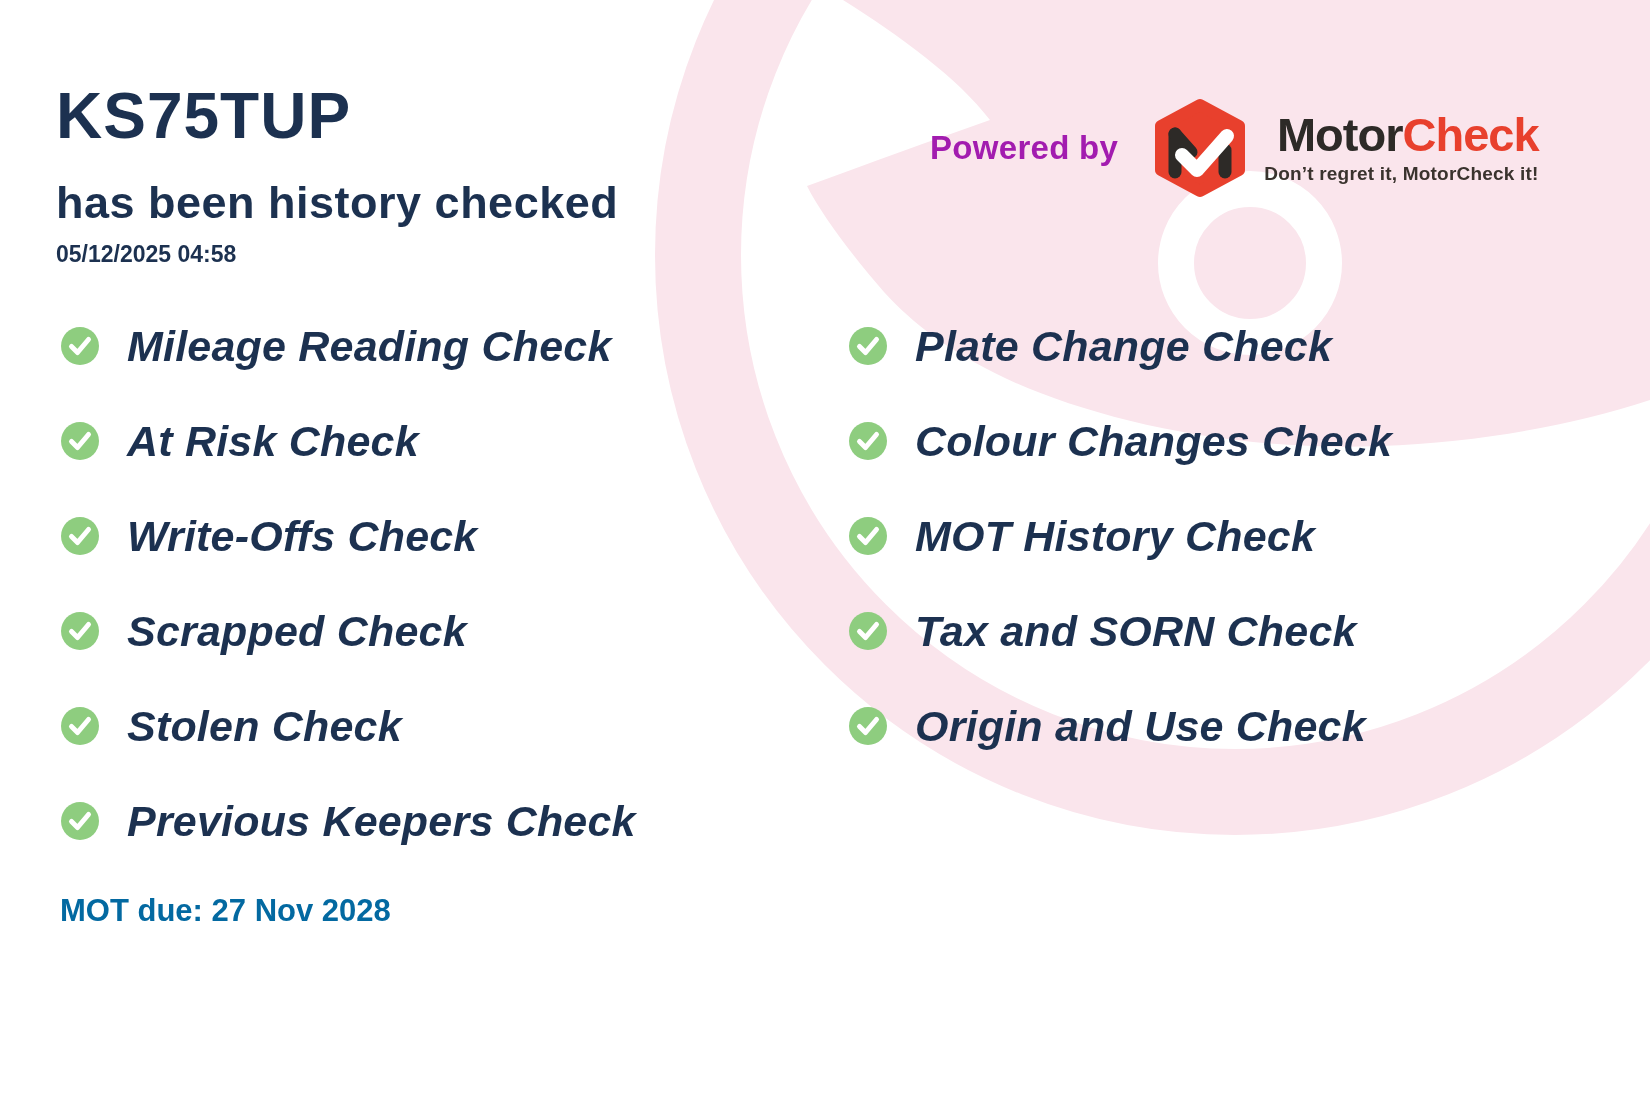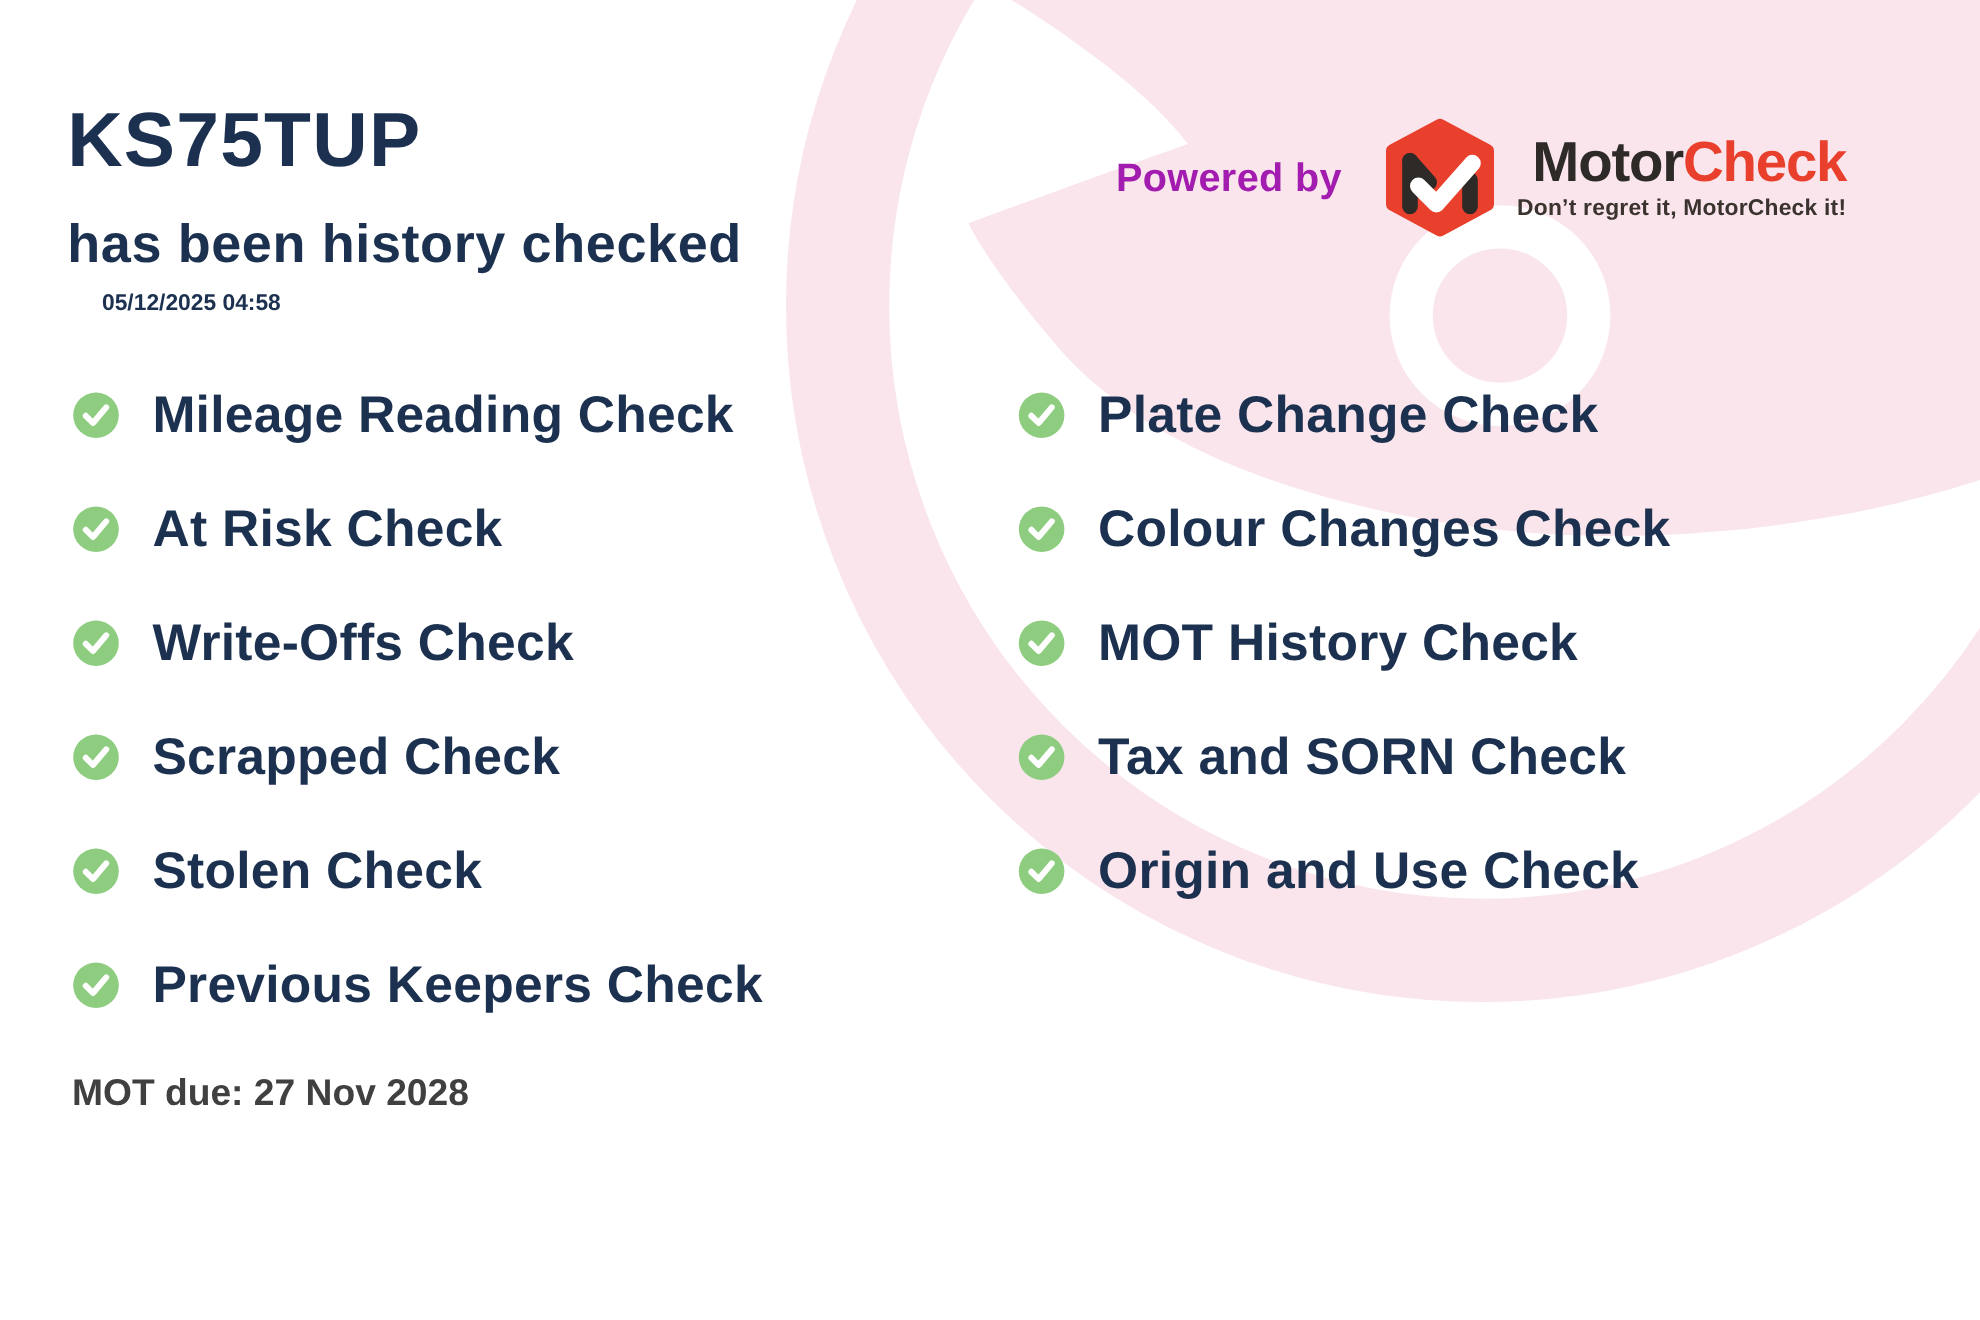--- a/index.html
+++ b/index.html
@@ -9,41 +9,41 @@
     font-family:"Liberation Sans", sans-serif;
     -webkit-font-smoothing:antialiased;
   }
   .bg{position:absolute;inset:0;z-index:0;}
   .content{position:absolute;inset:0;z-index:1;}
 
   
   .title-block{position:absolute;left:56px;top:84px;color:#1c3150;}
   .reg{font-size:64px;font-weight:800;letter-spacing:1px;line-height:1;margin:0;color:#1c3150;}
   .sub{font-size:45px;font-weight:700;letter-spacing:.5px;margin-top:32px;line-height:1;}
-  .stamp{font-size:19px;font-weight:700;margin-top:18px;line-height:1;margin-left:29px;}
+  .stamp{font-size:23px;font-weight:700;margin-top:18px;line-height:1;}
 
   
   .powered-row{position:absolute;left:930px;top:98px;display:flex;align-items:center;}
   .powered-label{font-size:33px;font-weight:700;color:#a21caf;margin-right:36px;letter-spacing:.3px;}
   .logo-hex{width:92px;height:100px;display:block;}
   .wordmark{margin-left:18px;display:flex;flex-direction:column;}
   .brand-name{font-size:47px;font-weight:700;letter-spacing:-1px;line-height:1;white-space:nowrap;text-align:right;}
   .brand-name .primary{color:#2d2a27;}
   .brand-name .secondary{color:#e8402d;}
   .tagline{font-size:19px;font-weight:700;color:#3a332e;margin-top:5px;letter-spacing:.2px;white-space:nowrap;}
 
   
   .col{position:absolute;display:flex;flex-direction:column;gap:35px;}
   .col-left{left:60px;top:316px;}
   .col-right{left:848px;top:316px;}
-  .check-item{display:flex;align-items:center;gap:27px;height:60px;}
+  .check-item{display:flex;align-items:center;gap:27px;height:60px;font-style:italic;}
   .check-icon{width:40px;height:40px;flex:0 0 40px;display:block;}
   .check-label{font-size:43px;font-weight:700;color:#1c3150;letter-spacing:.2px;white-space:nowrap;}
 
-  .mot-due{position:absolute;left:60px;top:893px;font-size:31px;font-weight:700;color:#404040;}
+  .mot-due{position:absolute;left:60px;top:893px;font-size:31px;font-weight:700;color:#0369a1;}
 </style>
 </head>
 <body>
 
 <svg class="bg" viewBox="0 0 1650 1100" aria-hidden="true">
 
   <circle cx="1235" cy="255" r="537" fill="none" stroke="#fae5ec" stroke-width="86"></circle>
 
   <path d="M 843 0
            L 1650 0

